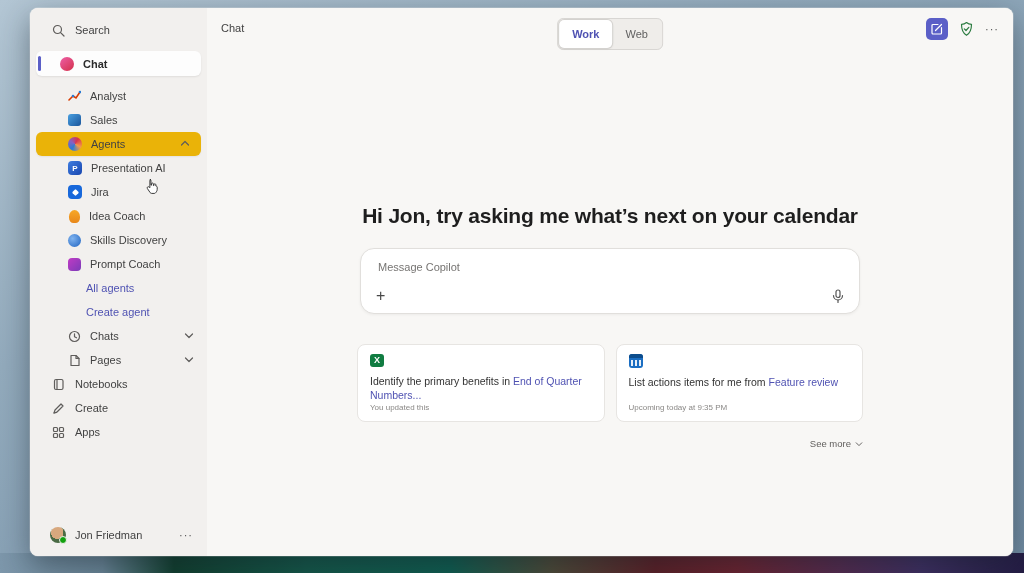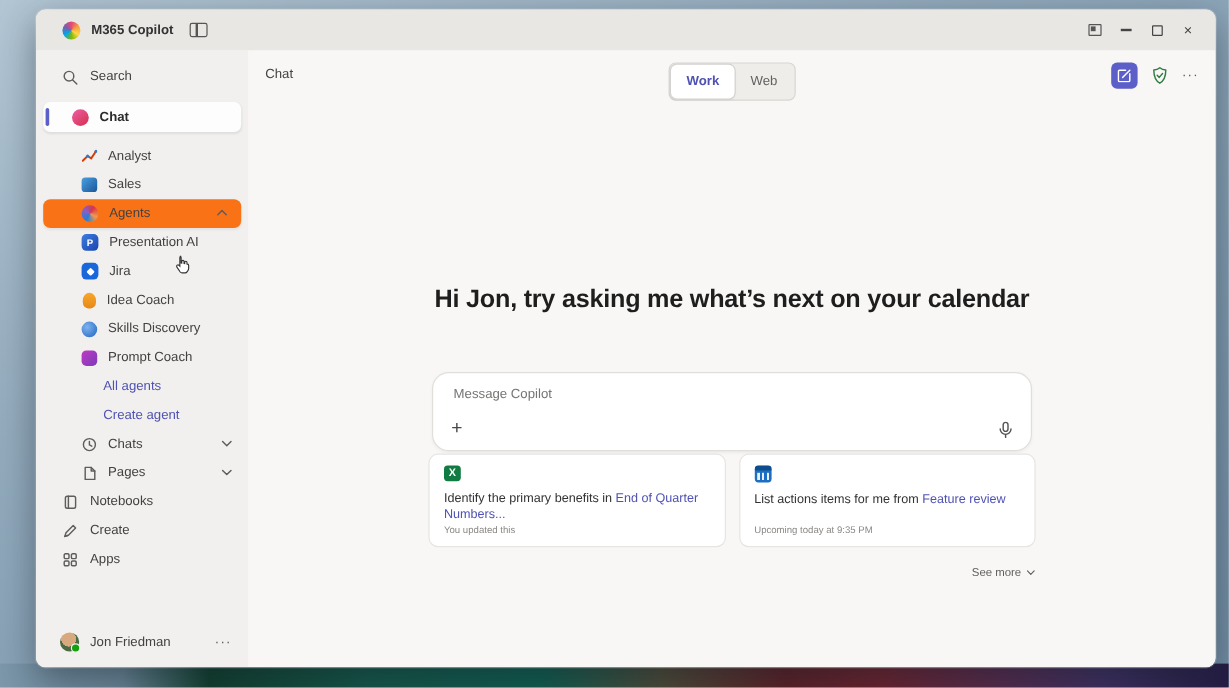--- a/index.html
+++ b/index.html
@@ -40,21 +40,21 @@
   .sidebar { width:177px; flex:0 0 auto; background:#f2f0ee; display:flex; flex-direction:column; padding-top:10px; position:relative; }
   .main { flex:1; background:#f8f7f5; position:relative; }
 
   .srow { height:24px; display:flex; align-items:center; font-size:11px; color:#424242; flex:0 0 auto; }
   .srow .lbl { white-space:nowrap; }
   .row-search { padding-left:22px; gap:10px; margin-bottom:9px;text-align:center; }
   .row-selected { margin:0 6px 8px 6px; height:25px; background:#fdfdfd; border-radius:6px;
     box-shadow:0 1px 2px rgba(0,0,0,.08); position:relative; padding-left:24px; gap:9px; font-weight:700; color:#2b2b2b; }
   .row-selected::before { content:""; position:absolute; left:2px; top:5px; width:3px; height:15px; border-radius:2px; background:#5b5fc7; }
   .row-indent { padding-left:38px; gap:9px; }
-  .row-hover { margin:0 6px; height:24px; background:#f97316; border-radius:6px;
+  .row-hover { margin:0 6px; height:24px; background:#eab308; border-radius:6px;
     box-shadow:0 1px 2px rgba(0,0,0,.06); padding-left:32px; gap:9px; position:relative; }
   .row-hover .chev { position:absolute; right:11px; top:8px; }
   .row-link { padding-left:56px; color:#4f52b2; }
   .row-section { padding-left:38px; gap:9px; position:relative; }
   .row-section .chev { position:absolute; right:13px; top:8px; }
   .row-top { padding-left:22px; gap:10px; }
   .sb-spacer { flex:1; }
   .sb-footer { height:36px; display:flex; align-items:center; padding:0 14px 6px 20px; gap:9px; font-size:11px; color:#424242; }
   .sb-footer .dots { margin-left:auto; color:#555; letter-spacing:1px; font-size:11px; }
 
@@ -94,21 +94,21 @@
     display:flex; background:#efedea; border:1px solid #d8d6d3; border-radius:6px; padding:1px; }
   .seg { padding:8px 13px; font-size:11px; color:#616161; border-radius:5px; }
   .seg.active { background:#fff; color:#4f52b2; font-weight:700; box-shadow:0 0 0 1px #d4d2cf, 0 1px 2px rgba(0,0,0,.08); }
   .hdr-actions { position:absolute; right:14px; top:10px; display:flex; align-items:center; gap:11px; }
   .newchat-btn { width:22px; height:22px; border-radius:5px; background:#5b5fc7; display:flex; align-items:center; justify-content:center; }
   .hdr-more { color:#555; font-size:11px; letter-spacing:1px; }
 
   
   .greeting { position:absolute; top:196px; left:0; right:0; text-align:center;
     font-size:21px; font-weight:700; color:#1e1e1e; letter-spacing:-.2px; }
-  .composer { position:absolute; top:268px; left:50%; transform:translateX(-50%);
+  .composer { position:absolute; top:240px; left:50%; transform:translateX(-50%);
     width:500px; height:66px; background:#fff; border:1px solid #e1dfdc; border-radius:14px;
     box-shadow:0 1px 3px rgba(0,0,0,.05); }
   .composer .placeholder { position:absolute; top:12px; left:17px; font-size:11px; color:#767472; }
   .composer .plus { position:absolute; bottom:9px; left:15px; font-size:16px; color:#484848; line-height:1; }
   .composer .mic { position:absolute; bottom:9px; right:15px; }
 
   .cards { position:absolute; top:336px; left:50%; transform:translateX(-50%);
     width:506px; display:flex; gap:11px; }
   .card { flex:1; height:78px; background:#fff; border:1px solid #e7e5e2; border-radius:8px;
     padding:9px 12px; display:flex; flex-direction:column; }
@@ -120,36 +120,20 @@
     width:506px; text-align:right; font-size:9.5px; color:#605e5c; }
   .see-more .chev { display:inline-block; margin-left:4px; }
 </style>
 </head>
 <body>
 
 <div class="wallpaper-bottom"></div>
 
 <div class="app-window">
 
-  <div class="titlebar">
-    <div class="app-logo"></div>
-    <div class="app-title">M365 Copilot</div>
-    <div class="pane-toggle"></div>
-    <div class="tb-spacer"></div>
-    <div class="tb-btn">
-        <span class="popout-ic"></span>
-      </div>
-    <div class="tb-btn">
-        <span class="min-ic"></span>
-      </div>
-    <div class="tb-btn">
-        <span class="max-ic"></span>
-      </div>
-    <div class="tb-btn">×</div>
-  </div>
 
   <div class="app-body">
 
     <div class="sidebar">
 
       <div class="srow row-search">
         <svg class="stroke-ic ic" width="13" height="13" viewBox="0 0 13 13">
             <circle cx="5.5" cy="5.5" r="4"></circle>
             <path d="M8.6 8.6 L12 12"></path>
           </svg>

